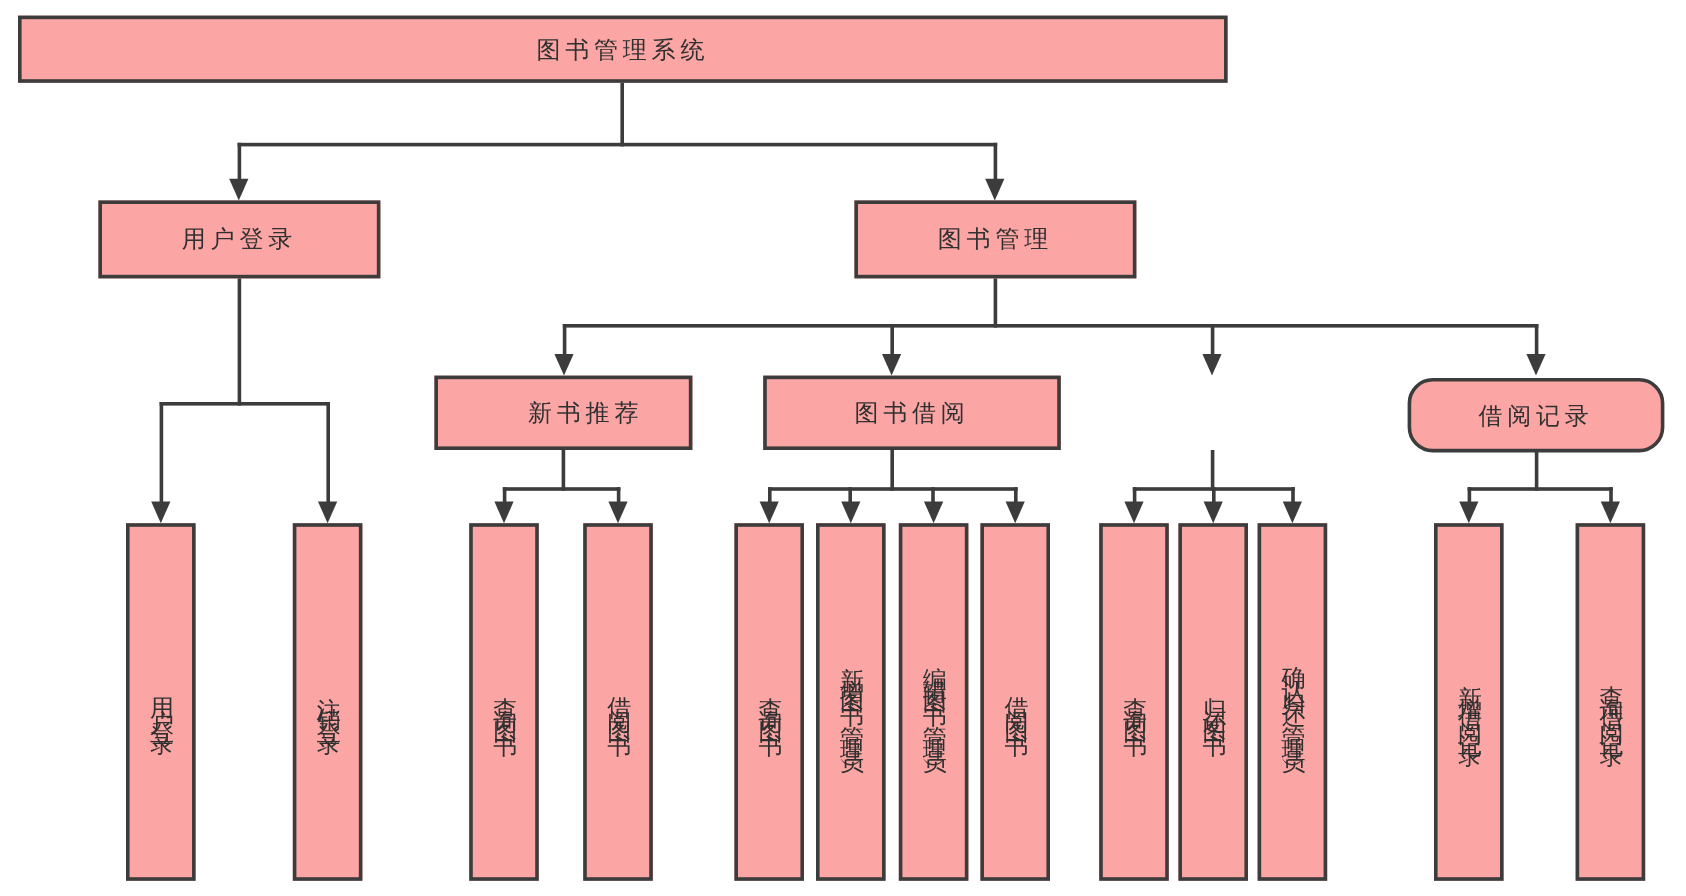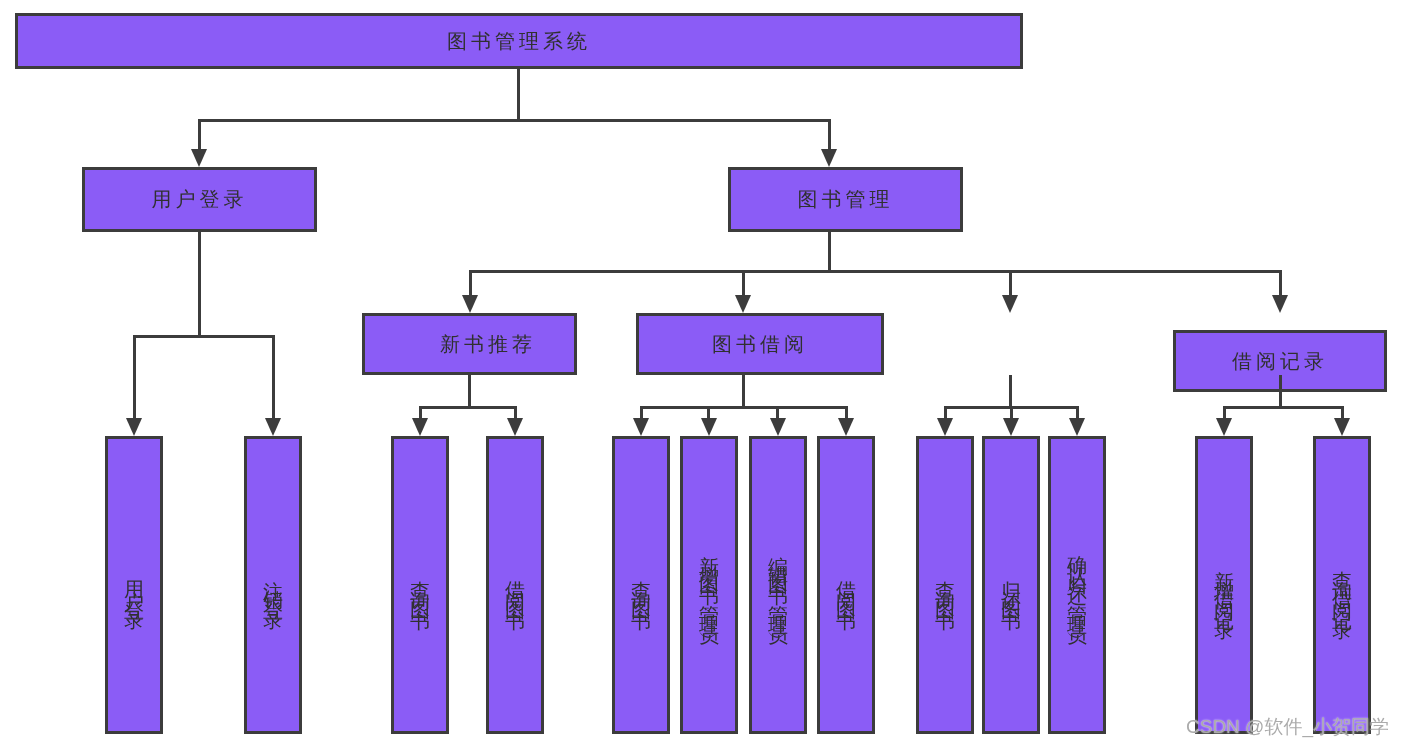--- a/index.html
+++ b/index.html
@@ -14,21 +14,21 @@
     width:1405px;
     height:747px;
     background:var(--background);
     font-family:"Liberation Sans","DejaVu Sans",sans-serif;
     overflow:hidden;
   }
   .node {
     position:absolute;
     box-sizing:border-box;
     border:3px solid var(--line);
-    background:#8b5cf6;
+    background:#fca5a5;
     display:flex;
     align-items:center;
     justify-content:center;
     color:var(--text);
   }
   .h-node { font-size:20px; letter-spacing:4px; white-space:nowrap; }
   .vtext {
     writing-mode:vertical-rl;
     text-orientation:mixed;
     font-size:20px;
@@ -63,21 +63,21 @@
   <div class="node h-node" style="left:15px; top:13px; width:1008px; height:56px;">图书管理系统</div>
 
   <div class="vline" style="left:517px; top:69px; height:53px;"></div>
   <div class="hline" style="left:198px; top:119px; width:633px;"></div>
   <div class="vline" style="left:198px; top:119px; height:32px;"></div>
   <div class="arrow" style="left:191px; top:149px;"></div>
   <div class="vline" style="left:828px; top:119px; height:32px;"></div>
   <div class="arrow" style="left:821px; top:149px;"></div>
 
   <div class="node h-node" style="left:82px; top:167px; width:235px; height:65px;">用户登录</div>
-  <div class="node h-node" style="left:728px; top:167px; width:235px; height:65px;">图书管理</div>
+  <div class="node h-node" style="left:712px; top:167px; width:235px; height:65px;">图书管理</div>
 
   <div class="vline" style="left:198px; top:232px; height:106px;"></div>
   <div class="hline" style="left:133px; top:335px; width:142px;"></div>
   <div class="vline" style="left:133px; top:335px; height:85px;"></div>
   <div class="arrow" style="left:126px; top:418px;"></div>
   <div class="vline" style="left:272px; top:335px; height:85px;"></div>
   <div class="arrow" style="left:265px; top:418px;"></div>
 
   <div class="vline" style="left:828px; top:232px; height:41px;"></div>
   <div class="hline" style="left:469px; top:270px; width:813px;"></div>
@@ -85,21 +85,21 @@
   <div class="arrow" style="left:462px; top:295px;"></div>
   <div class="vline" style="left:742px; top:270px; height:27px;"></div>
   <div class="arrow" style="left:735px; top:295px;"></div>
   <div class="vline" style="left:1009px; top:270px; height:27px;"></div>
   <div class="arrow" style="left:1002px; top:295px;"></div>
   <div class="vline" style="left:1279px; top:270px; height:27px;"></div>
   <div class="arrow" style="left:1272px; top:295px;"></div>
 
   <div class="node h-node" style="left:362px; top:313px; width:215px; height:62px;padding-left:37px;">新书推荐</div>
   <div class="node h-node" style="left:636px; top:313px; width:248px; height:62px;">图书借阅</div>
-  <div class="node h-node" style="left:1173px; top:330px; width:214px; height:62px;">借阅记录</div>
+  <div class="node h-node" style="left:1173px; top:315px; width:214px; height:62px;border-radius:21px;">借阅记录</div>
 
   <div class="vline" style="left:468px; top:375px; height:34px;"></div>
   <div class="hline" style="left:419px; top:406px; width:98px;"></div>
   <div class="vline" style="left:419px; top:406px; height:14px;"></div>
   <div class="arrow" style="left:412px; top:418px;"></div>
   <div class="vline" style="left:514px; top:406px; height:14px;"></div>
   <div class="arrow" style="left:507px; top:418px;"></div>
 
   <div class="vline" style="left:742px; top:375px; height:34px;"></div>
   <div class="hline" style="left:640px; top:406px; width:208px;"></div>
@@ -165,15 +165,14 @@
     <span class="vtext">确认归还（管理员）</span>
   </div>
 
   <div class="node" style="left:1195px; top:436px; width:58px; height:298px;">
     <span class="vtext">新增借阅记录</span>
   </div>
   <div class="node" style="left:1313px; top:436px; width:58px; height:298px;">
     <span class="vtext">查询借阅记录</span>
   </div>
 
-  <div class="watermark">CSDN @软件_小贺同学</div>
 
 </div>
 
 </body></html>

